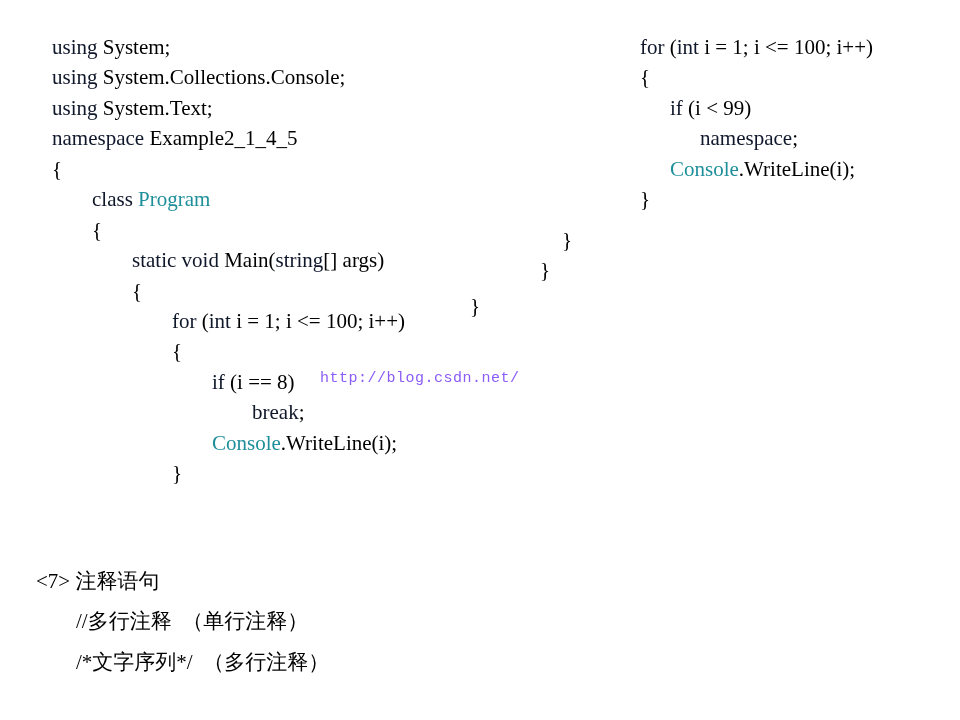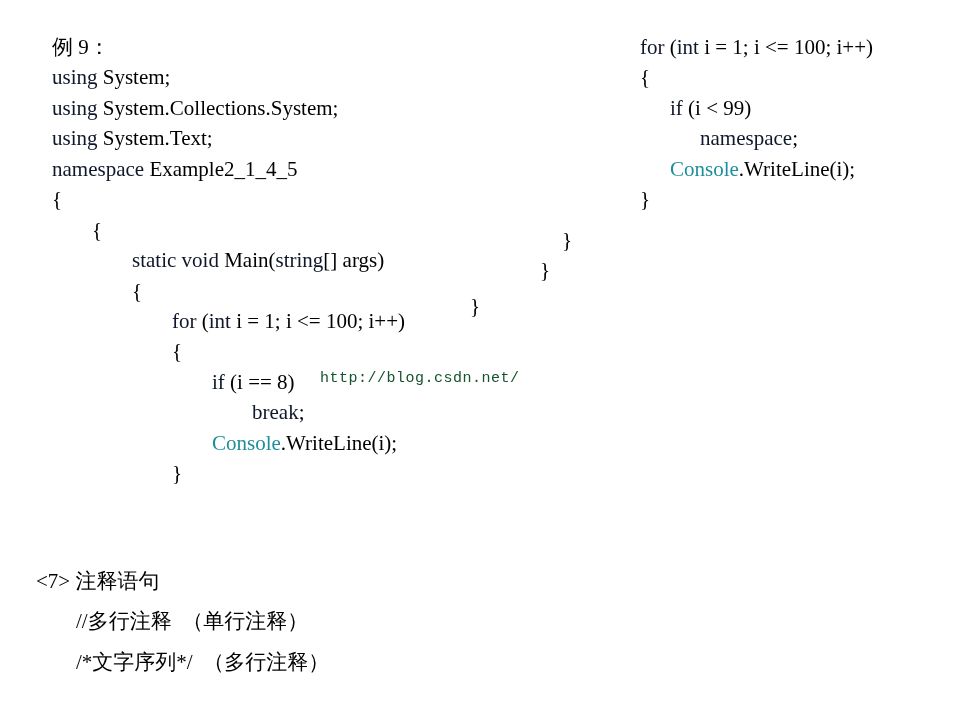--- a/index.html
+++ b/index.html
@@ -47,21 +47,21 @@
   .ind4 { padding-left: 160px; }
   .ind5 { padding-left: 200px; }
   .r-ind1 { padding-left: 30px; }
   .r-ind2 { padding-left: 60px; }
   .watermark {
     position: absolute;
     left: 320px;
     top: 368px;
     font-family: "Courier New", monospace;
     font-size: 15px;
-    color: #14532d;
+    color: #8b5cf6;
     letter-spacing: 0.5px;
     white-space: nowrap;
   }
   .closebr-main {
     position: absolute;
     left: 470px;
     top: 291px;
   }
   .closebr-class {
     position: absolute;
@@ -76,26 +76,26 @@
   .gap { height: 10px; }
 </style>
 </head>
 <body>
 
 <div class="page">
 
   <div class="watermark">http://blog.csdn.net/</div>
 
   <div class="left-col">
-    <div class="line">例 9：</div>
     <div class="line"><span class="kw">using</span><span> System;</span></div>
-    <div class="line"><span class="kw">using</span><span> System.Collections.System;</span></div>
+    <div class="line"><span class="kw">using</span><span> System.Collections.Console;</span></div>
     <div class="line"><span class="kw">using</span><span> System.Text;</span></div>
     <div class="line"><span class="kw">namespace</span><span> Example2_1_4_5</span></div>
     <div class="line">{</div>
+    <div class="line ind1"><span class="kw">class </span><span class="cls">Program</span></div>
     <div class="line ind1">{</div>
     <div class="line ind2"><span class="kw">static</span><span> </span><span class="kw">void</span><span> Main(</span><span class="kw">string</span><span>[] args)</span></div>
     <div class="line ind2">{</div>
     <div class="line ind3"><span class="kw">for</span><span> (</span><span class="kw">int</span><span> i = 1; i &lt;= 100; i++)</span></div>
     <div class="line ind3">{</div>
     <div class="line ind4"><span class="kw">if</span><span> (i == 8)</span></div>
     <div class="line ind5"><span class="kw">break</span><span>;</span></div>
     <div class="line ind4"><span class="type">Console</span><span>.WriteLine(i);</span></div>
     <div class="line ind3">}</div>
   </div>

